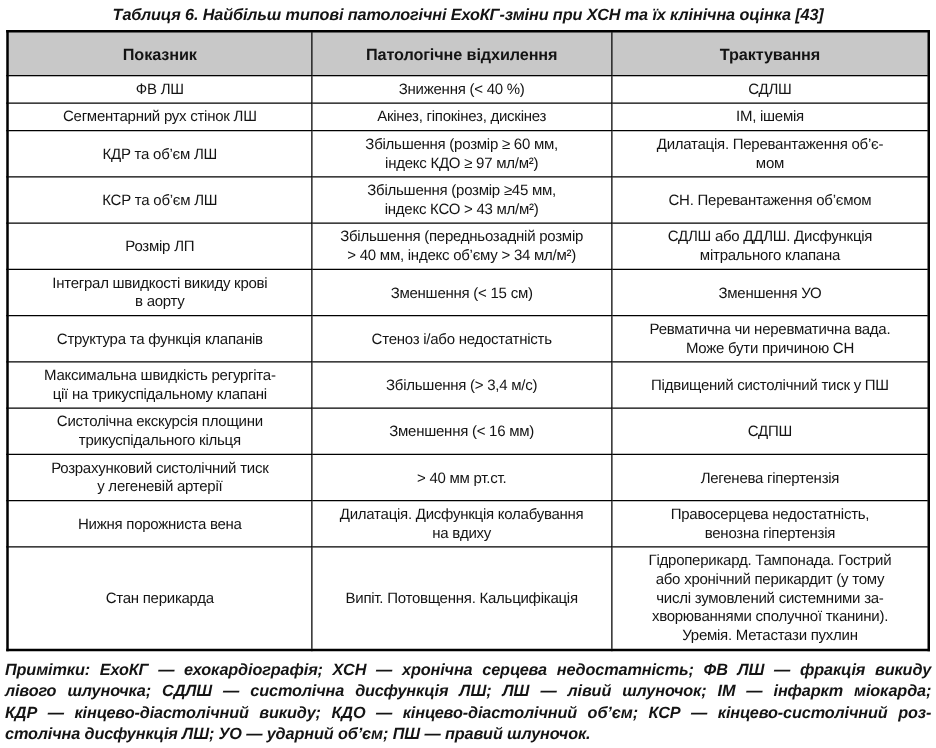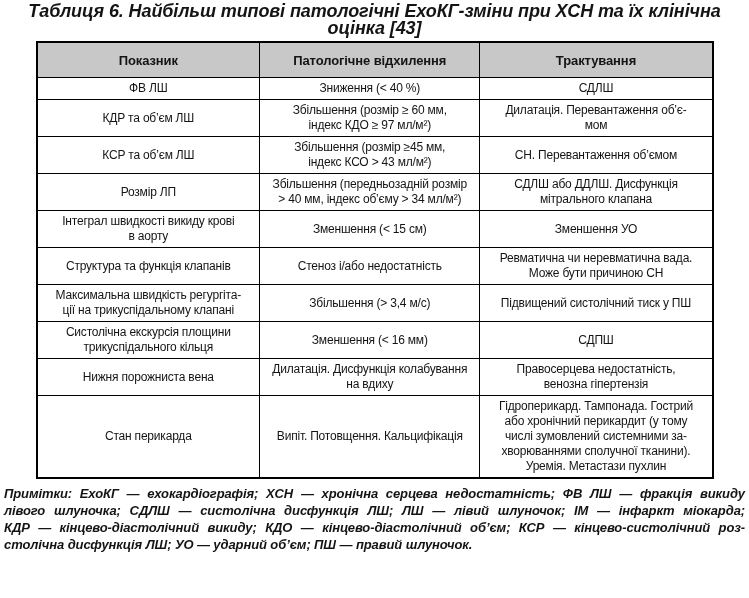--- a/index.html
+++ b/index.html
@@ -14,29 +14,29 @@
   }
   .page {
     width: 749px;
     box-sizing: border-box;
     padding-top: 3px;
   }
   .caption {
     text-align: center;
     font-weight: 700;
     font-style: italic;
-    font-size: 18px;
+    font-size: 13px;
     line-height: 17px;
     padding: 0 6px 4px 6px;
     letter-spacing: -0.1px;
   }
   table.echo {
     border-collapse: collapse;
     table-layout: fixed;
-    width: 678px;
+    width: 739px;
     margin: 0 auto;
     border: 2px solid var(--border, #000000);
   }
   table.echo th {
     background: var(--header-bg, #c8c8c8);
     border: 1px solid var(--border, #000000);
     font-size: 13px;
     font-weight: 700;
     text-align: center;
     height: 30px;
@@ -93,20 +93,25 @@
         <th>Трактування</th>
       </tr>
     </thead>
     <tbody>
       <tr>
         <td>ФВ ЛШ</td>
         <td>Зниження (&lt; 40 %)</td>
         <td>СДЛШ</td>
       </tr>
       <tr>
+        <td>Сегментарний рух стінок ЛШ</td>
+        <td>Акінез, гіпокінез, дискінез</td>
+        <td>ІМ, ішемія</td>
+      </tr>
+      <tr>
         <td>КДР та об’єм ЛШ</td>
         <td>Збільшення (розмір ≥ 60 мм,
 індекс КДО ≥ 97 мл/м²)</td>
         <td>Дилатація. Перевантаження об’є-
 мом</td>
       </tr>
       <tr>
         <td>КСР та об’єм ЛШ</td>
         <td>Збільшення (розмір ≥45 мм,
 індекс КСО &gt; 43 мл/м²)</td>
@@ -137,20 +142,26 @@
         <td>Збільшення (&gt; 3,4 м/с)</td>
         <td>Підвищений систолічний тиск у ПШ</td>
       </tr>
       <tr>
         <td>Систолічна екскурсія площини
 трикуспідального кільця</td>
         <td>Зменшення (&lt; 16 мм)</td>
         <td>СДПШ</td>
       </tr>
       <tr>
+        <td>Розрахунковий систолічний тиск
+у легеневій артерії</td>
+        <td>&gt; 40 мм рт.ст.</td>
+        <td>Легенева гіпертензія</td>
+      </tr>
+      <tr>
         <td>Нижня порожниста вена</td>
         <td>Дилатація. Дисфункція колабування
 на вдиху</td>
         <td>Правосерцева недостатність,
 венозна гіпертензія</td>
       </tr>
       <tr>
         <td>Стан перикарда</td>
         <td>Випіт. Потовщення. Кальцифікація</td>
         <td>Гідроперикард. Тампонада. Гострий

